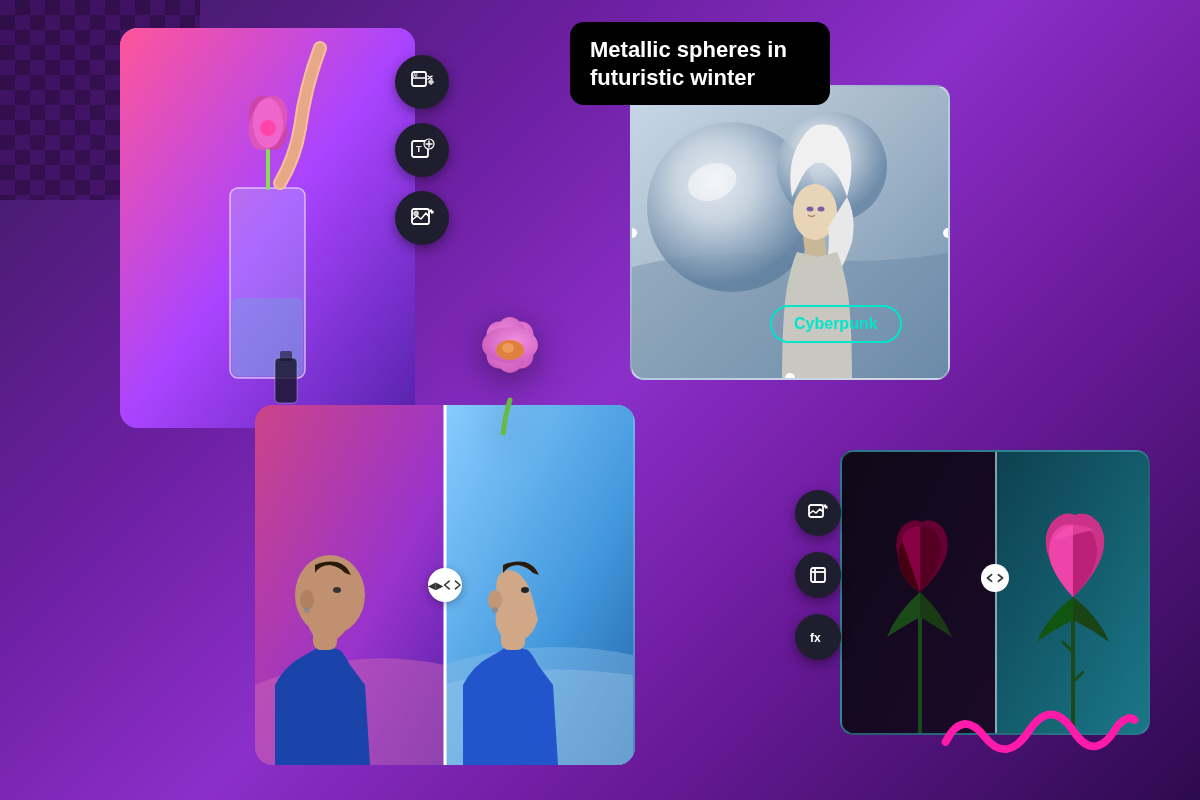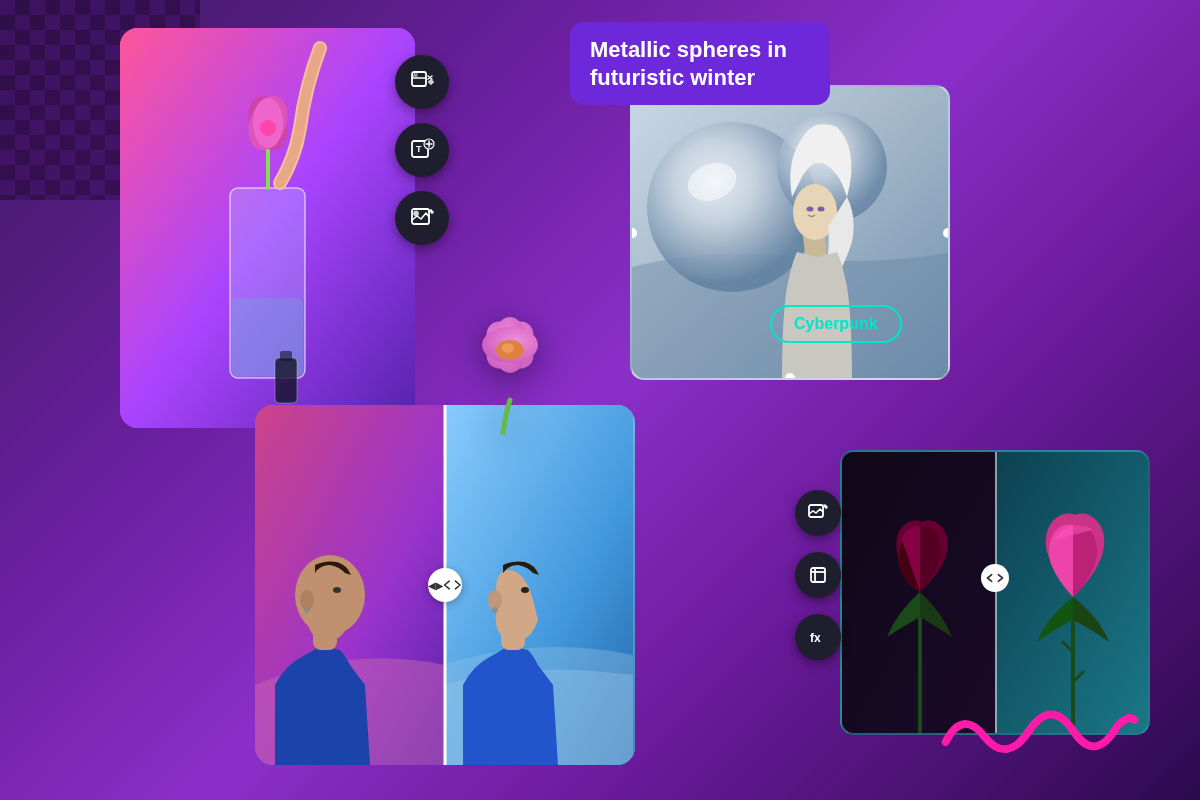--- a/index.html
+++ b/index.html
@@ -85,21 +85,21 @@
       fill: none;
       stroke: white;
       stroke-width: 1.8;
     }
 
     
     .prompt-bubble {
       position: absolute;
       top: 22px;
       left: 570px;
-      background: #6d28d9;
+      background: #000000;
       color: white;
       border-radius: 14px;
       padding: 14px 20px;
       font-size: 22px;
       font-weight: 700;
       line-height: 1.25;
       z-index: 10;
       max-width: 260px;
     }
 

